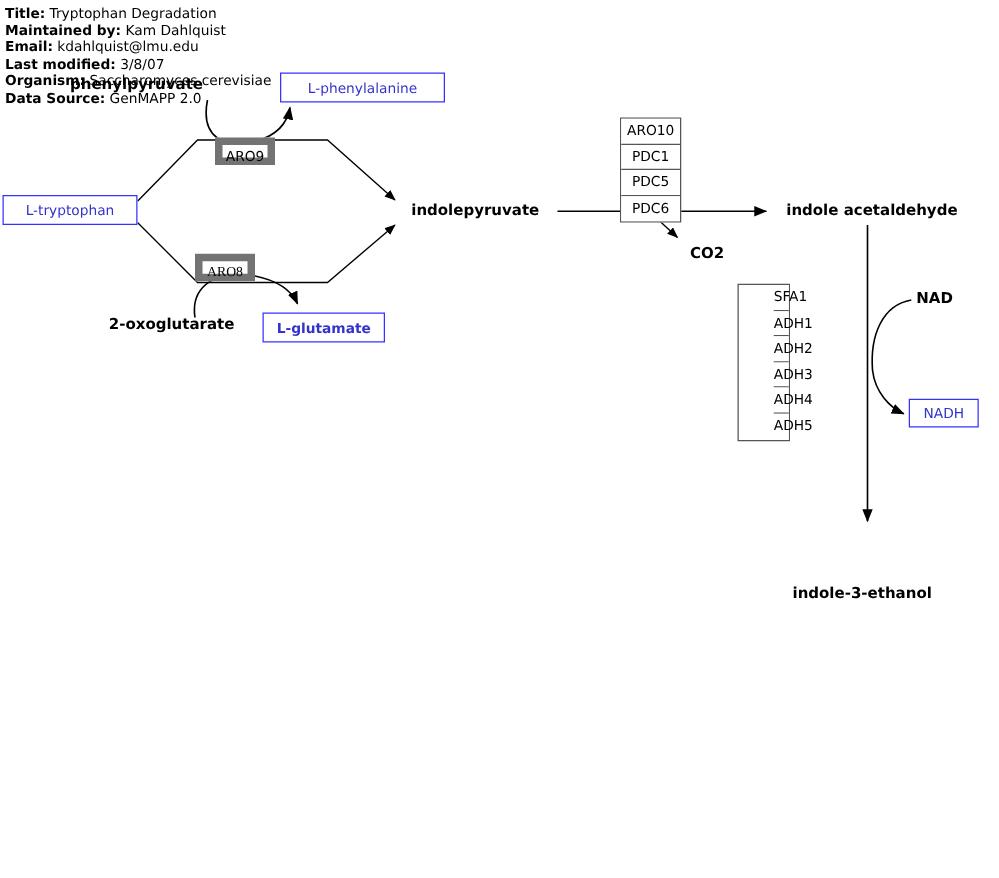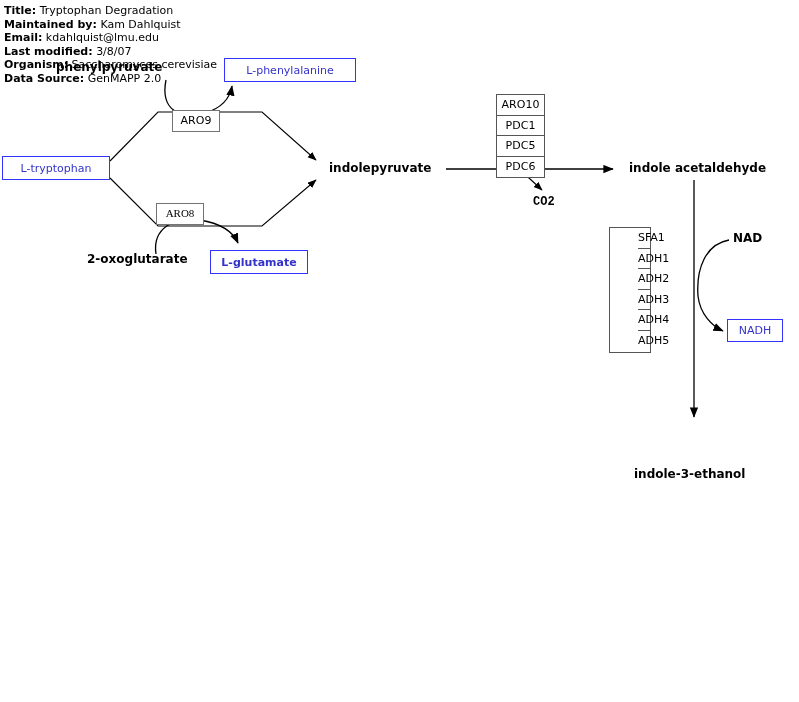--- a/index.html
+++ b/index.html
@@ -59,21 +59,21 @@
     color: #000000;
     line-height: 20px;
     height: 20.6px;
     background: #ffffff;
   }
   .gene-box:last-child {
     border-bottom: none;
   }
   .single-gene {
     position: absolute;
-    border: 1px solid #737373;
+    border: 6px solid #737373;
     background: #ffffff;
     box-sizing: border-box;
     text-align: center;
     font-size: 11px;
     color: #000000;
     line-height: 19px;
   }
   
   .metab-box {
     position: absolute;
@@ -162,40 +162,40 @@
   <div class="metab-box bold" style="left:210px; top:250px; width:98px; height:24px;">L-glutamate</div>
 
   <div class="metab-box" style="left:727px; top:319px; width:56px; height:23px;">NADH</div>
 
   <div class="label-bold" style="left:56px; top:60px;">phenylpyruvate</div>
 
   <div class="label-bold" style="left:87px; top:252px;">2-oxoglutarate</div>
 
   <div class="label-bold" style="left:329px; top:161px;text-align:center;">indolepyruvate</div>
 
-  <div class="label-bold" style="left:533px; top:195px;font-family:Liberation Mono, monospace;">CO2</div>
+  <div class="label-bold" style="left:552px; top:195px;">CO2</div>
 
   <div class="label-bold" style="left:629px; top:161px;">indole acetaldehyde</div>
 
   <div class="label-bold" style="left:733px; top:231px;">NAD</div>
 
   <div class="label-bold" style="left:634px; top:424px;margin-top:43px;">indole-3-ethanol</div>
 
   <div class="single-gene" style="left:172px; top:110px; width:48px; height:22px;">ARO9</div>
 
   <div class="single-gene" style="left:156px; top:203px; width:48px; height:22px;font-family:Liberation Serif, serif;">ARO8</div>
 
   <div class="gene-stack" style="left:496px; top:82px; width:49px;margin-top:12px;">
     <div class="gene-box">ARO10</div>
     <div class="gene-box">PDC1</div>
     <div class="gene-box">PDC5</div>
     <div class="gene-box">PDC6</div>
   </div>
 
-  <div class="gene-stack" style="left:609px; top:227px; width:42px;padding-left:28px;">
+  <div class="gene-stack" style="left:590px; top:227px; width:42px;padding-left:28px;">
     <div class="gene-box">SFA1</div>
     <div class="gene-box">ADH1</div>
     <div class="gene-box">ADH2</div>
     <div class="gene-box">ADH3</div>
     <div class="gene-box">ADH4</div>
     <div class="gene-box">ADH5</div>
   </div>
 
 </div>
 

